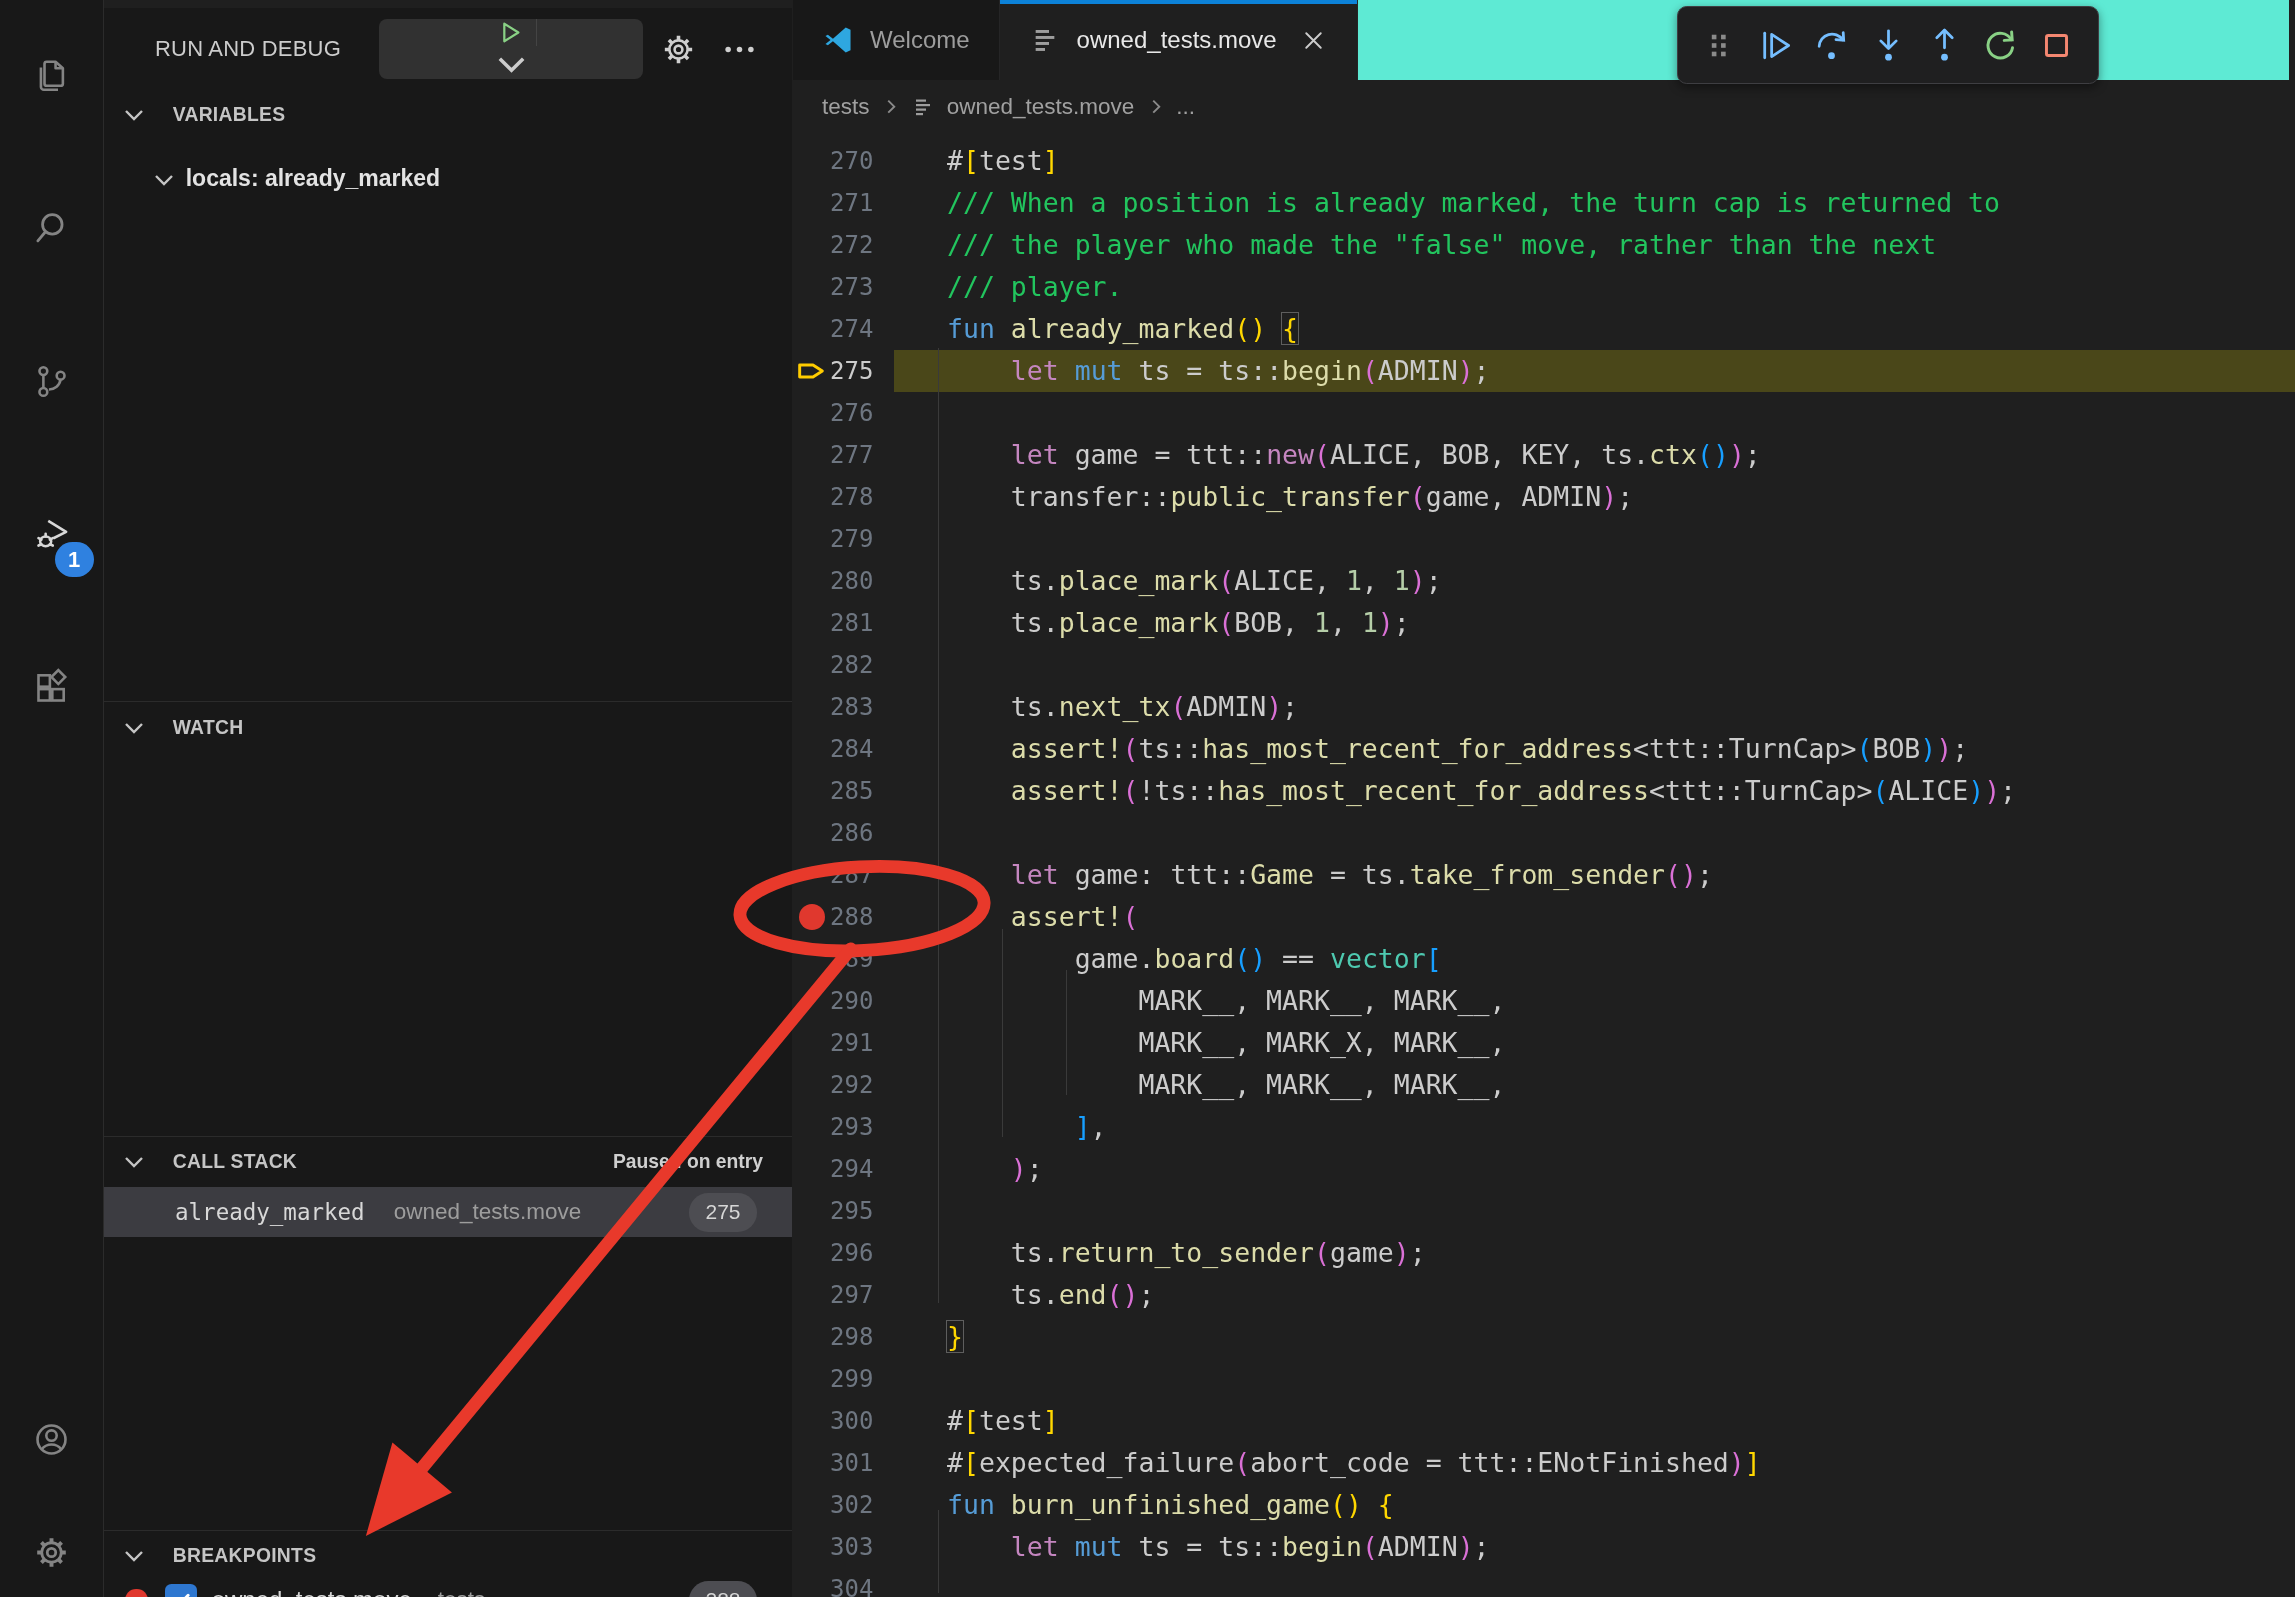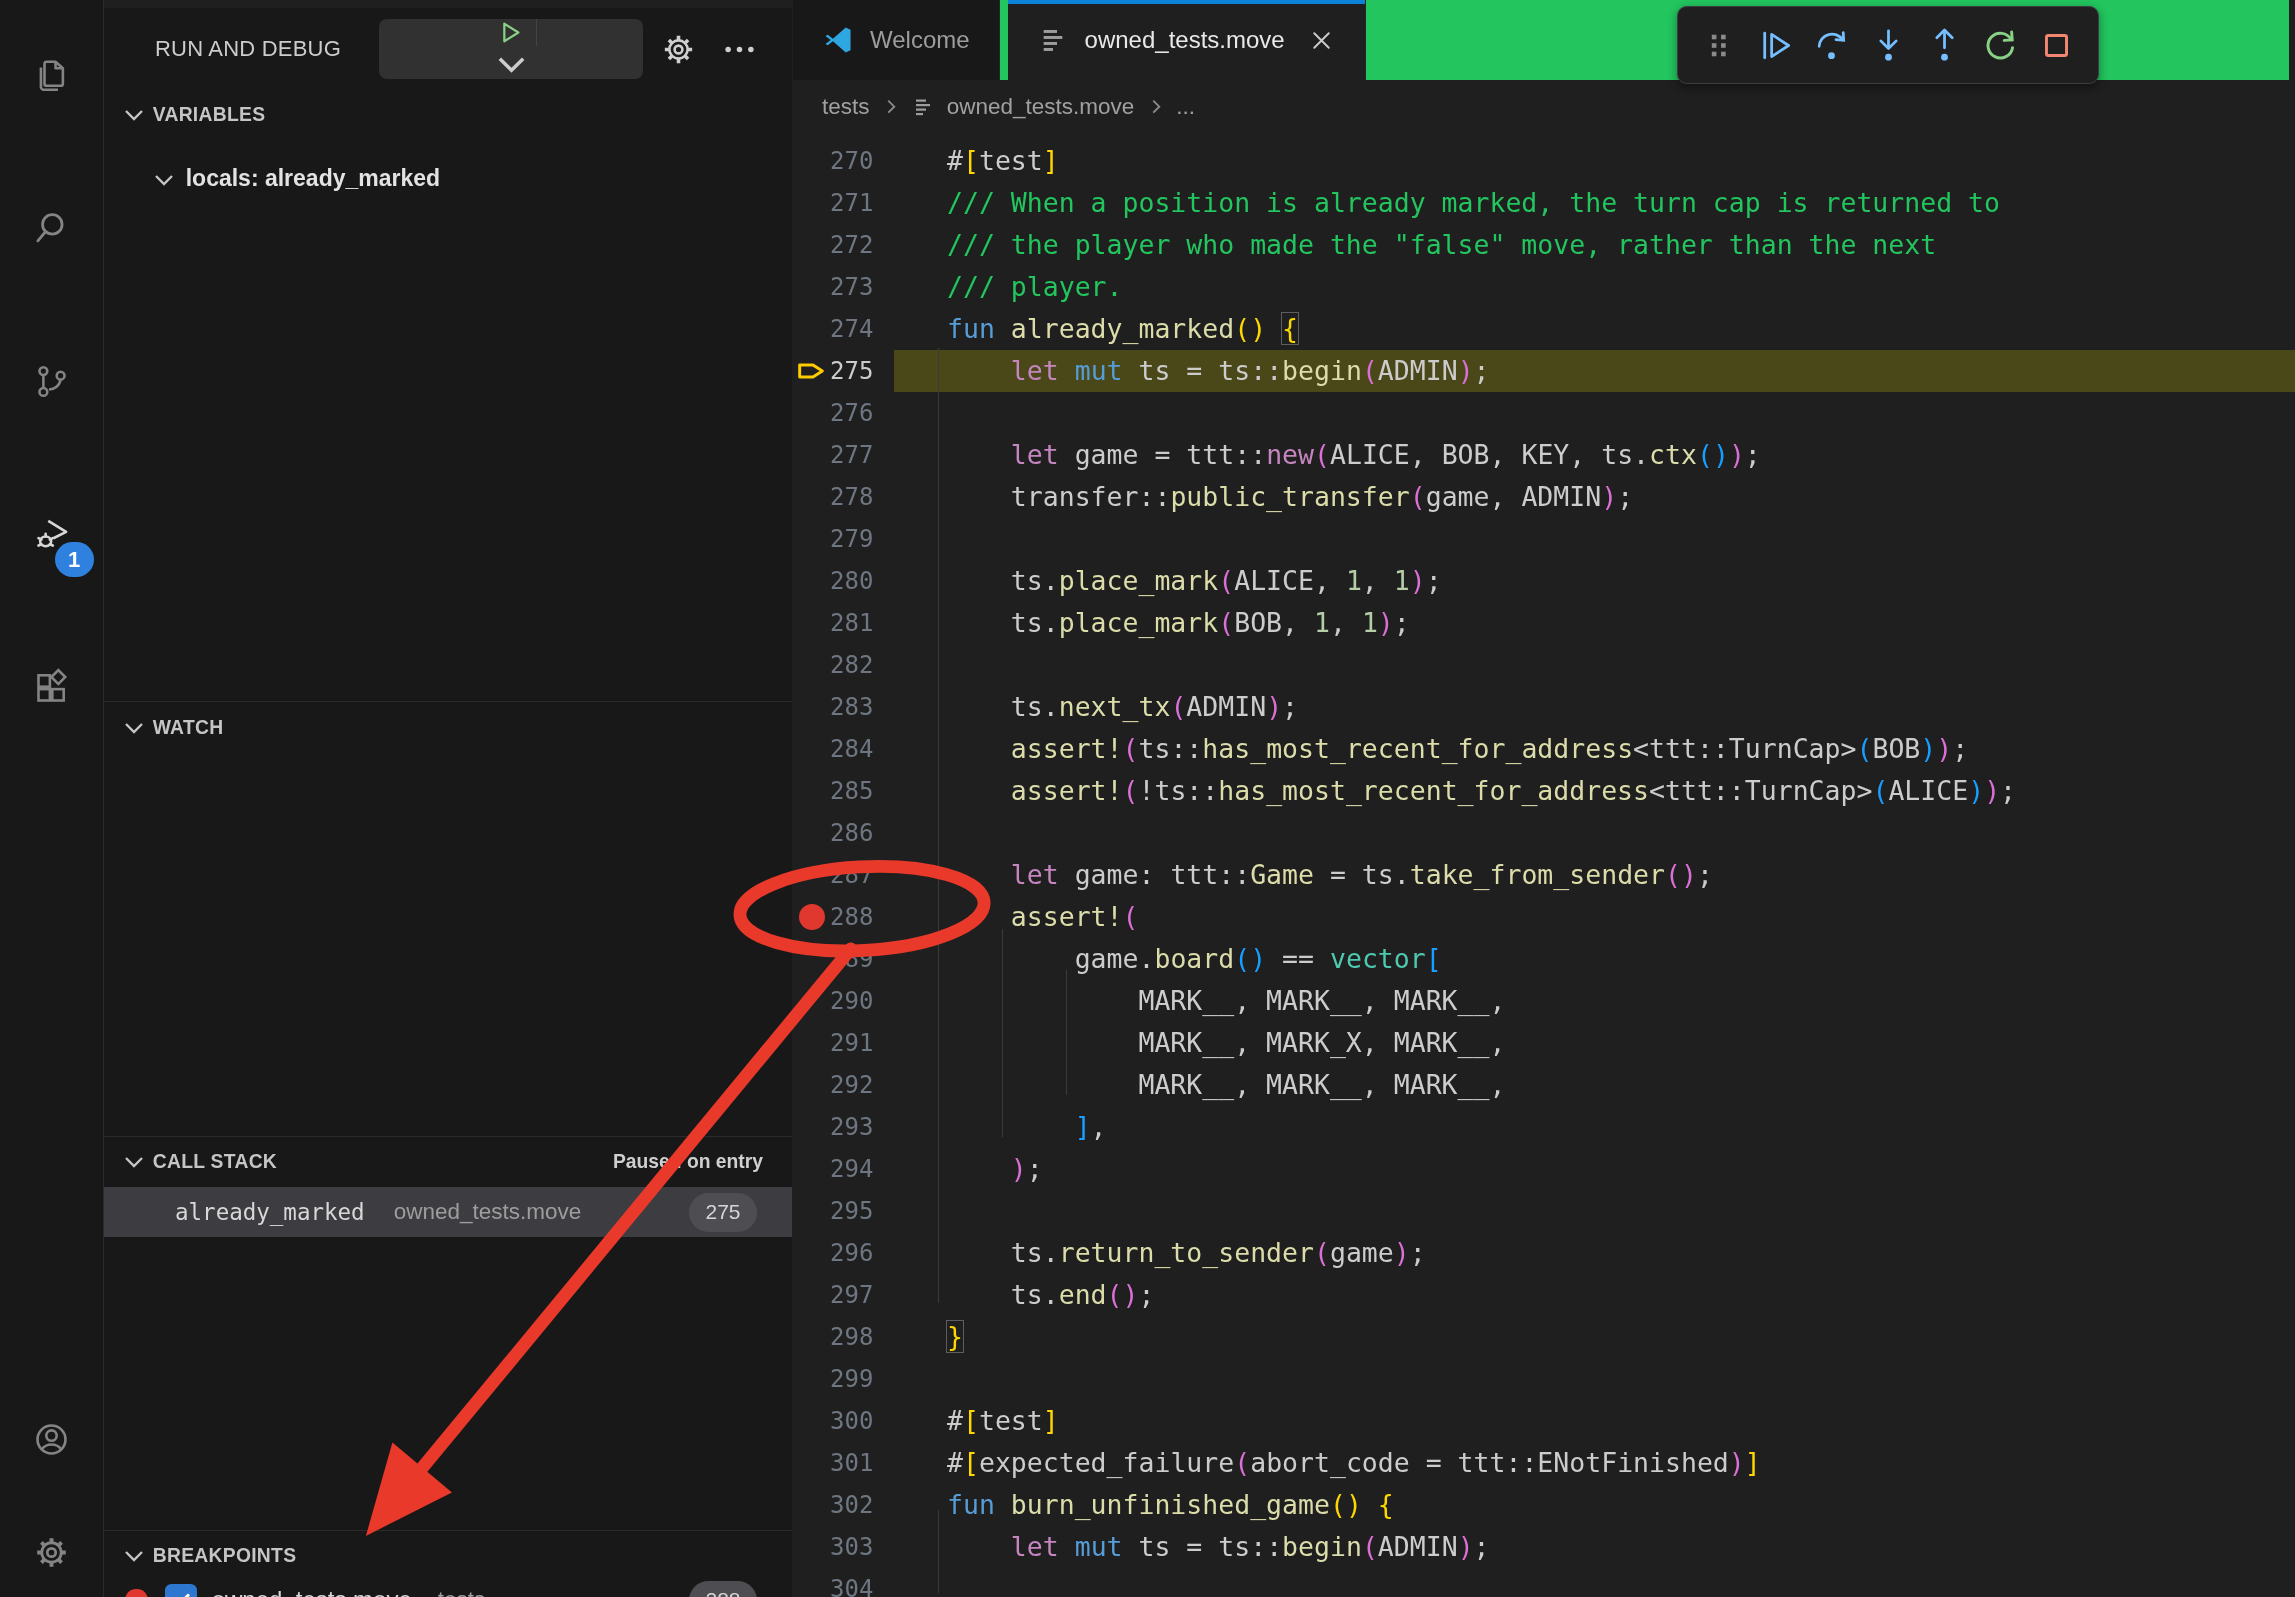--- a/index.html
+++ b/index.html
@@ -32,21 +32,21 @@
   .cfg-label{flex:1;font-size:22.5px;color:#cccccc;padding-left:11.3px;white-space:nowrap;overflow:hidden;}
   .cfg-chev{width:35px;display:flex;align-items:center;}
   .hdr-act{position:absolute;top:22px;width:39px;height:39px;color:#cfcfcf;}
   .hdr-gear{left:555px;} .hdr-more{left:616px;}
   .hdr-act svg{width:39px;height:39px;}
 
   .sb-divider{position:absolute;left:0;width:100%;height:0.8px;background:#2b2b2b;}
   .sec-header{position:absolute;left:0;width:100%;height:45px;display:flex;align-items:center;}
   .sec-chev{width:24px;height:24px;margin-left:17.7px;color:#c5c5c5;flex:0 0 auto;}
   .sec-chev svg{width:24px;height:24px;}
-  .sec-label{font-size:19.3px;font-weight:700;color:#c5c5c5;margin-left:7px;letter-spacing:0.3px;}
+  .sec-label{font-size:19.3px;font-weight:700;color:#c5c5c5;margin-left:27px;letter-spacing:0.3px;}
   .sec-status{margin-left:auto;margin-right:29px;font-size:19.3px;font-weight:700;color:#cfcfcf;}
 
   .tree-row{position:absolute;left:0;width:100%;height:47px;display:flex;align-items:flex-end;}
   .tree-row .sec-chev{margin-left:48px;}
   .tree-label{font-size:23px;font-weight:700;color:#e3e3e3;margin-left:9.7px;}
 
   .stack-row{position:absolute;left:0;width:100%;height:50px;background:#3c3c41;
     display:flex;align-items:center;}
   .stack-name{margin-left:71px;font-size:24px;color:#d8d8d8;font-family:"DejaVu Sans Mono",monospace;font-size:22.5px;}
   .stack-file{margin-left:29px;font-size:22.5px;color:#9d9d9d;}
@@ -56,21 +56,21 @@
   .bp-row{position:absolute;left:0;width:100%;height:48px;display:flex;align-items:center;}
   .bp-row-dot{width:22.5px;height:22.5px;border-radius:50%;background:#e0382e;margin-left:21px;flex:0 0 auto;}
   .bp-check{width:32px;height:32px;border-radius:6.4px;background:#2e77d0;margin-left:17.7px;
     display:flex;align-items:center;justify-content:center;flex:0 0 auto;}
   .bp-check svg{width:22.5px;height:22.5px;}
   .bp-file{margin-left:14.5px;font-size:24px;color:#d8d8d8;}
   .bp-dir{margin-left:26px;font-size:22.5px;color:#9d9d9d;}
 
   
   .editor{position:absolute;left:793px;top:0;right:0;height:100%;background:#1f1f1f;}
-  .tabbar{position:absolute;left:0;top:0;right:6px;height:80px;background:#22c55e;display:flex;gap:8px;}
+  .tabbar{position:absolute;left:0;top:0;right:6px;height:80px;background:#5eead4;display:flex;}
   .tab{height:80px;display:flex;align-items:center;padding:0 29px;gap:16px;background:#181818;
     border-right:0.8px solid #252526;position:relative;}
   .tab-label{font-size:24px;color:#9d9d9d;white-space:nowrap;}
   .tab.active{background:#1f1f1f;}
   .tab.active .tab-label{color:#e8e8e8;}
   .tab.active::before{content:"";position:absolute;left:0;top:0;right:0;height:4px;background:#0c82d8;}
   .tab-icon{width:32px;height:32px;flex:0 0 auto;}
   .tab-icon svg{width:32px;height:32px;}
   .tab-close{width:29px;height:29px;color:#cccccc;margin-left:6.4px;}
   .tab-close svg{width:29px;height:29px;}

